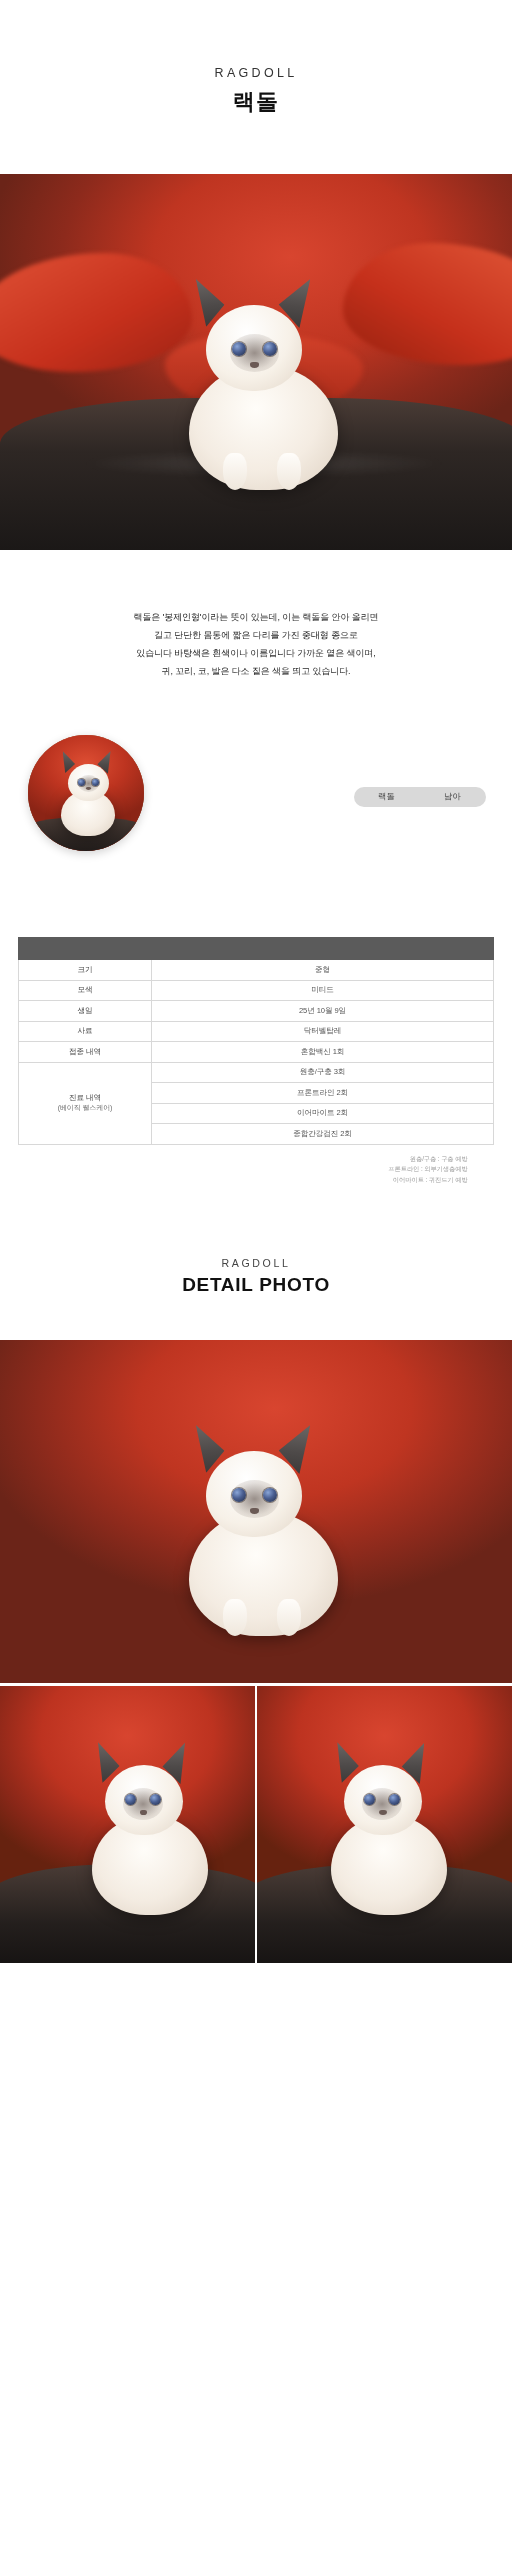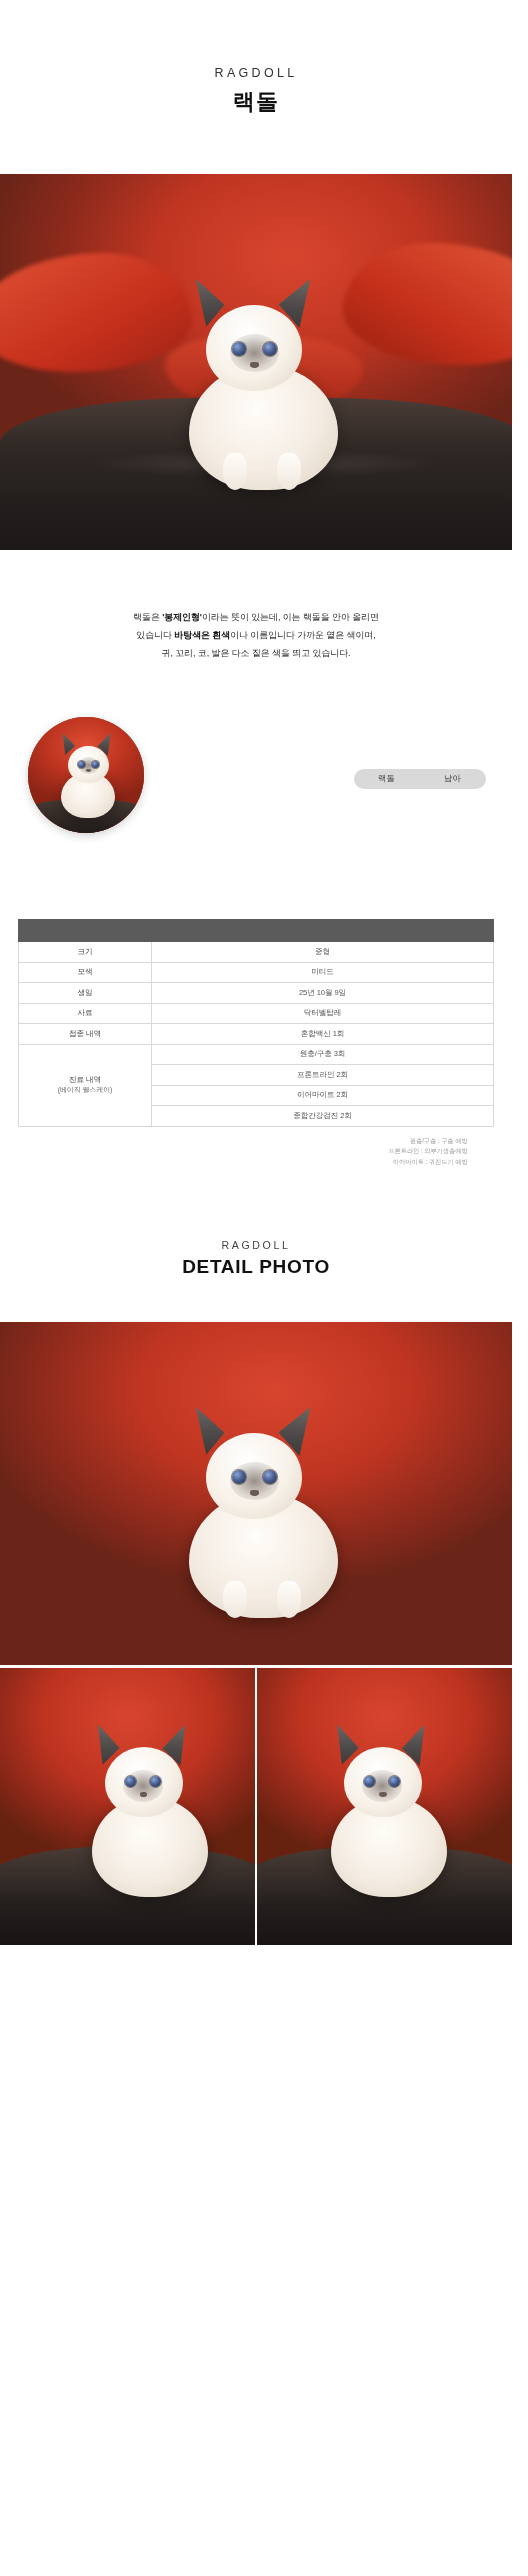--- a/index.html
+++ b/index.html
@@ -133,21 +133,21 @@
 
   
   .desc {
     padding: 58px 26.4px 55px;
     text-align: center;
     line-height: 2.0;
     font-size: 9px;
     color: #2a2a2a;
     letter-spacing: -0.1px;
   }
-  .desc b { font-weight: 700; color: #111; }
+  .desc b { font-weight: 400; color: #111; }
 
   
   .profile {
     position: relative;
     height: 145px;
     padding: 0 0 0 0;
   }
   .profile-circle {
     position: absolute;
     left: 28px; top: 0;
@@ -290,20 +290,23 @@
       <div class="k-mask" style="left:65px; top:61px; width:49px; height:38px;"></div>
       <div class="k-eye" style="left:67px; top:69px; width:14px; height:14px;"></div>
       <div class="k-eye" style="left:98px; top:69px; width:14px; height:14px;"></div>
       <div class="k-nose" style="left:85px; top:89px; width:8.6px; height:6px;"></div>
     </div>
   </div>
 
   <div class="desc">
     <div>
       <span>랙돌은 </span><b>'봉제인형'</b><span>이라는 뜻이 있는데, 이는 랙돌을 안아 올리면</span>
+    </div>
+    <div>
+      <span>길고 단단한 몸통에 짧은 다리를 가진 </span><b>중대형 종</b><span>으로</span>
     </div>
     <div>
       <span>있습니다 </span><b>바탕색은 흰색</b><span>이나 이름입니다 가까운 옅은 색이며,</span>
     </div>
     <div>귀, 꼬리, 코, 발은 다소 짙은 색을 띄고 있습니다.</div>
   </div>
 
   <div class="profile">
     <div class="profile-circle">
       <div class="pc-bg"></div>

